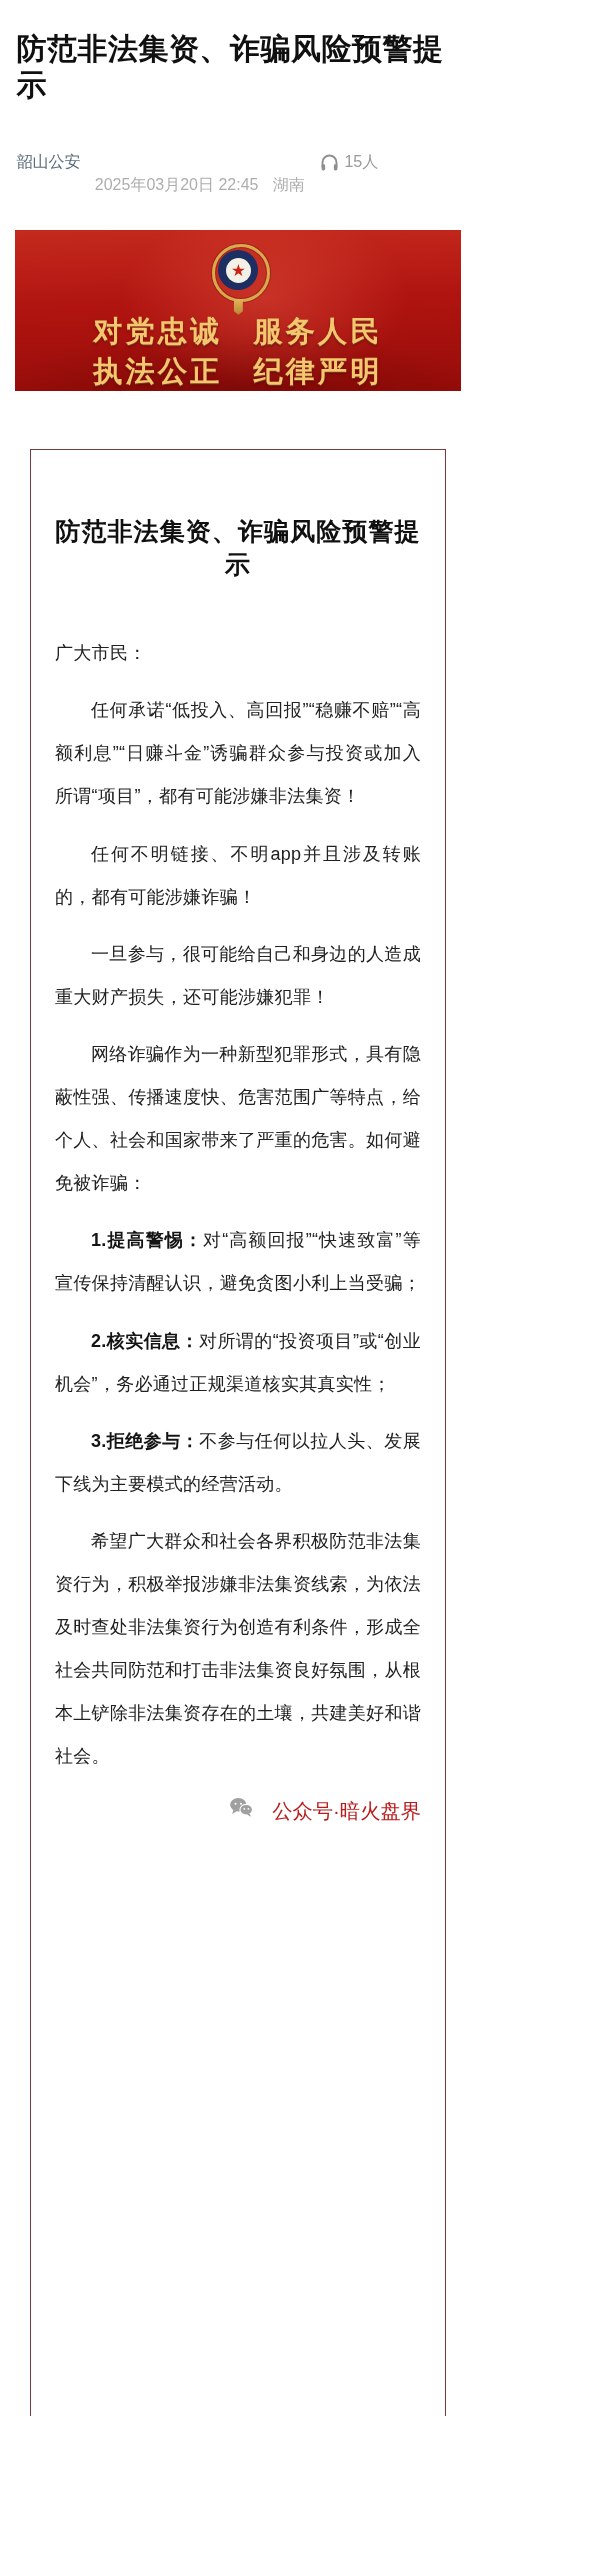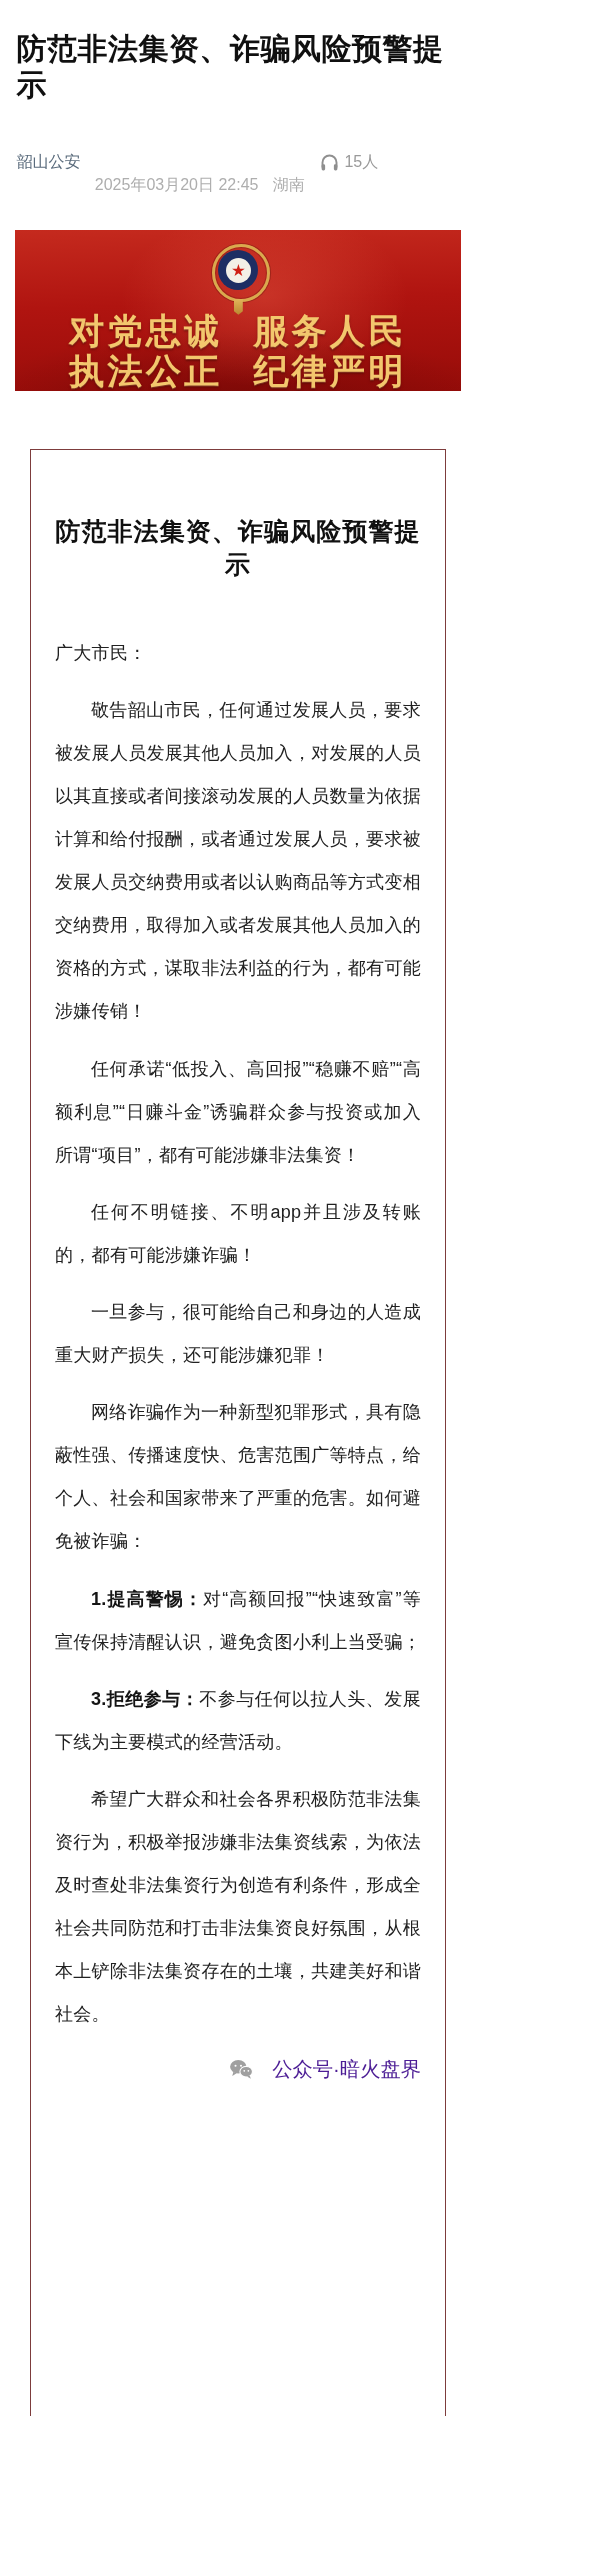--- a/index.html
+++ b/index.html
@@ -53,21 +53,21 @@
   }
   .badge .star{font-size:16.5px;line-height:1;color:#cf1f14;}
   .badge .ribbon{
     position:absolute;left:26px;top:55px;width:8.8px;height:15.4px;
     background:linear-gradient(#e3b45b,#b9862f);
     clip-path:polygon(0 0,100% 0,100% 78%,50% 100%,0 78%);
   }
   .banner-text{position:relative;text-align:center;color:#f3c76d;font-weight:700;}
   .banner-line{
     display:flex;justify-content:center;gap:31px;
-    font-size:35px;line-height:40px;letter-spacing:3.3px;
+    font-size:29px;line-height:40px;letter-spacing:3.3px;
     text-shadow:0 1.6px 2.2px rgba(70,10,0,.55), 0 0.5px 0 rgba(255,230,160,.35);
   }
 
   
   .notice-box{
     margin:58px 30px 0 30px;height:1967px;box-sizing:border-box;
     border:1.1px solid #7d3c3c;border-bottom:none;
     padding:65px 24px 0 24px;background:#fff;
   }
   .notice-title{
@@ -79,22 +79,22 @@
     text-align:justify;letter-spacing:0.3px;
   }
   .notice-body p.indent{text-indent:2em;}
   .notice-body b{font-weight:700;color:#141414;}
 
   .contact{margin-top:81px;text-align:right;}
   .contact-heading{font-size:23px;line-height:45px;color:#212121;margin:0;}
   .contact-line{font-size:23px;line-height:47px;color:#212121;}
 
   .watermark{
-    margin-top:18.7px;display:flex;justify-content:flex-end;align-items:center;gap:19px;
-    color:#4c1d95;font-size:20.3px;
+    margin-top:18.7px;display:flex;justify-content:flex-end;align-items:flex-start;gap:19px;
+    color:#b91c1c;font-size:20.3px;
   }
   .watermark svg{display:block;}
 </style>
 </head>
 <body>
 
 <div class="page">
 
   <div class="header">
     <h1 class="page-title">防范非法集资、诈骗风险预警提示</h1>
@@ -135,26 +135,26 @@
         <span>纪律严明</span>
       </div>
     </div>
   </div>
 
   <div class="notice-box">
     <h2 class="notice-title">防范非法集资、诈骗风险预警提示</h2>
 
     <div class="notice-body">
         <p><span>广大市民：</span></p>
-        <p class="indent"><span>敬告韶山市民，任何通过发展人员，要求被发展人员发展其他人员加入，对发展的人员以其直接或者间接滚动发展的人员数量为依据计算和给付报酬，或者通过发展人员，要求被发展人员交纳费用或者以认购商品等方式变相交纳费用，取得加入或者发展其他人员加入的资格的方式，谋取非法利益的行为，都有可能涉嫌传销！</span></p>
         <p class="indent"><span>任何承诺“低投入、高回报”“稳赚不赔”“高额利息”“日赚斗金”诱骗群众参与投资或加入所谓“项目”，都有可能涉嫌非法集资！</span></p>
         <p class="indent"><span>任何不明链接、不明app并且涉及转账的，都有可能涉嫌诈骗！</span></p>
         <p class="indent"><span>一旦参与，很可能给自己和身边的人造成重大财产损失，还可能涉嫌犯罪！</span></p>
         <p class="indent"><span>网络诈骗作为一种新型犯罪形式，具有隐蔽性强、传播速度快、危害范围广等特点，给个人、社会和国家带来了严重的危害。如何避免被诈骗：</span></p>
         <p class="indent"><b>1.提高警惕：</b><span>对“高额回报”“快速致富”等宣传保持清醒认识，避免贪图小利上当受骗；</span></p>
+        <p class="indent"><b>2.核实信息：</b><span>对所谓的“投资项目”或“创业机会”，务必通过正规渠道核实其真实性；</span></p>
         <p class="indent"><b>3.拒绝参与：</b><span>不参与任何以拉人头、发展下线为主要模式的经营活动。</span></p>
         <p class="indent"><span>希望广大群众和社会各界积极防范非法集资行为，积极举报涉嫌非法集资线索，为依法及时查处非法集资行为创造有利条件，形成全社会共同防范和打击非法集资良好氛围，从根本上铲除非法集资存在的土壤，共建美好和谐社会。</span></p>
       </div>
 
 
     <div class="watermark">
       <span>
         <svg width="24" height="21" viewBox="0 0 44 38" fill="#a0a0a0">
           <ellipse cx="17" cy="14" rx="15" ry="12.5"></ellipse>
           <path d="M8 23 L6 31 L14 26 Z"></path>

